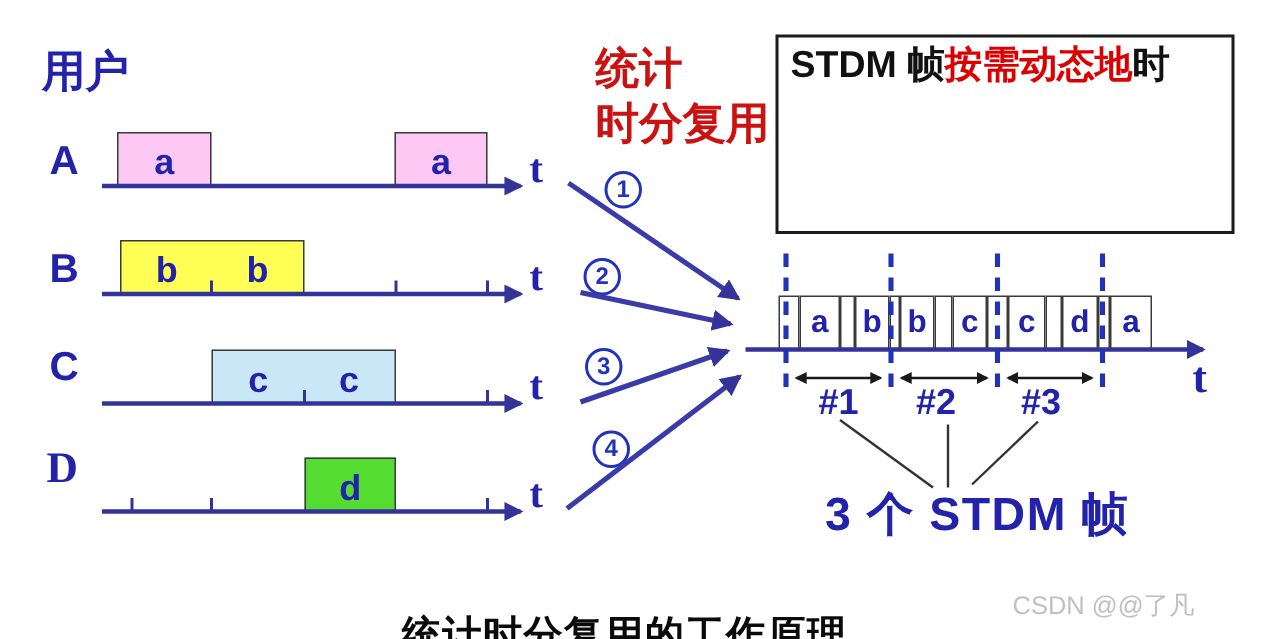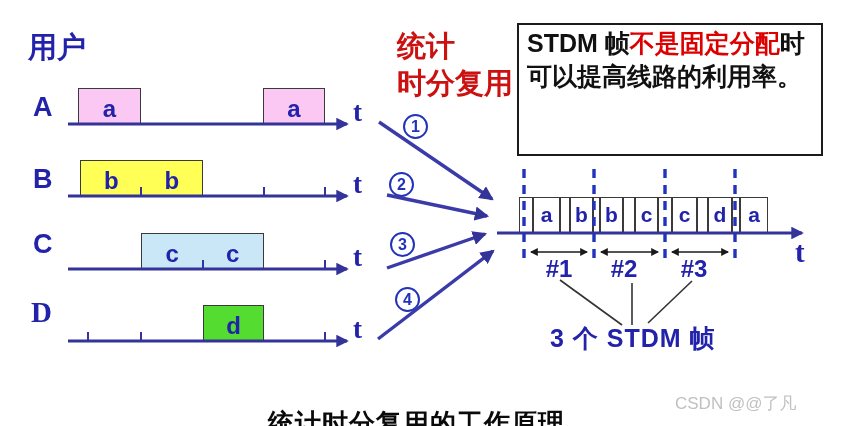--- a/index.html
+++ b/index.html
@@ -38,21 +38,21 @@
     font-size:25px;font-weight:bold;color:#111111;line-height:33px;white-space:nowrap;
   }
   .red{color:#DD0000;}
   
   .strip{left:519px;top:197px;width:249px;height:36px;}
   .slot{
     position:absolute;top:0;height:36px;box-sizing:border-box;border:1px solid #3a3a3a;
     background:#ffffff;text-align:center;font-size:21px;font-weight:bold;color:#2222AA;line-height:34px;
   }
   .frame-label{position:absolute;width:50px;text-align:center;font-size:24px;font-weight:bold;color:#2222AA;top:255px;}
-  .frames-caption{left:550px;top:322px;font-size:25px;font-weight:bold;color:#2222AA;letter-spacing:1px;}
+  .frames-caption{left:550px;top:322px;font-size:31px;font-weight:bold;color:#2222AA;letter-spacing:1px;}
   .caption{left:268px;top:372px;font-size:26px;font-weight:bold;color:#0a0a0a;letter-spacing:1px;margin-top:34px;}
   .watermark{left:675px;top:392px;font-size:17px;color:#C0C0C0;}
   .overlay{position:absolute;left:0;top:0;width:849px;height:426px;pointer-events:none;}
 </style>
 </head>
 <body>
 
 <div id="canvas">
 
   <div class="abs users-title">用户</div>
@@ -89,22 +89,21 @@
     <span>d</span>
   </div>
   <div class="abs t-label" style="left:353px;top:314px;">t</div>
 
   <div class="circ" style="left:403px;top:114px;">1</div>
   <div class="circ" style="left:389px;top:172px;">2</div>
   <div class="circ" style="left:390px;top:232px;">3</div>
   <div class="circ" style="left:395px;top:287px;">4</div>
 
   <div class="abs info-box">
-    <div><span>STDM 帧</span><span class="red">不是固定分配</span><span>时</span></div>
-    <div>可以提高线路的利用率。</div>
+    <div><span>STDM 帧</span><span class="red">按需动态地</span><span>时</span></div>
   </div>
 
   <div class="abs strip">
     <div class="slot" style="left:0px;width:14px;"></div>
     <div class="slot pink" style="left:14px;width:27px;">a</div>
     <div class="slot" style="left:41px;width:10px;"></div>
     <div class="slot yellow" style="left:51px;width:23px;">b</div>
     <div class="slot" style="left:74px;width:7px;"></div>
     <div class="slot yellow" style="left:81px;width:23px;">b</div>
     <div class="slot" style="left:104px;width:12px;"></div>

